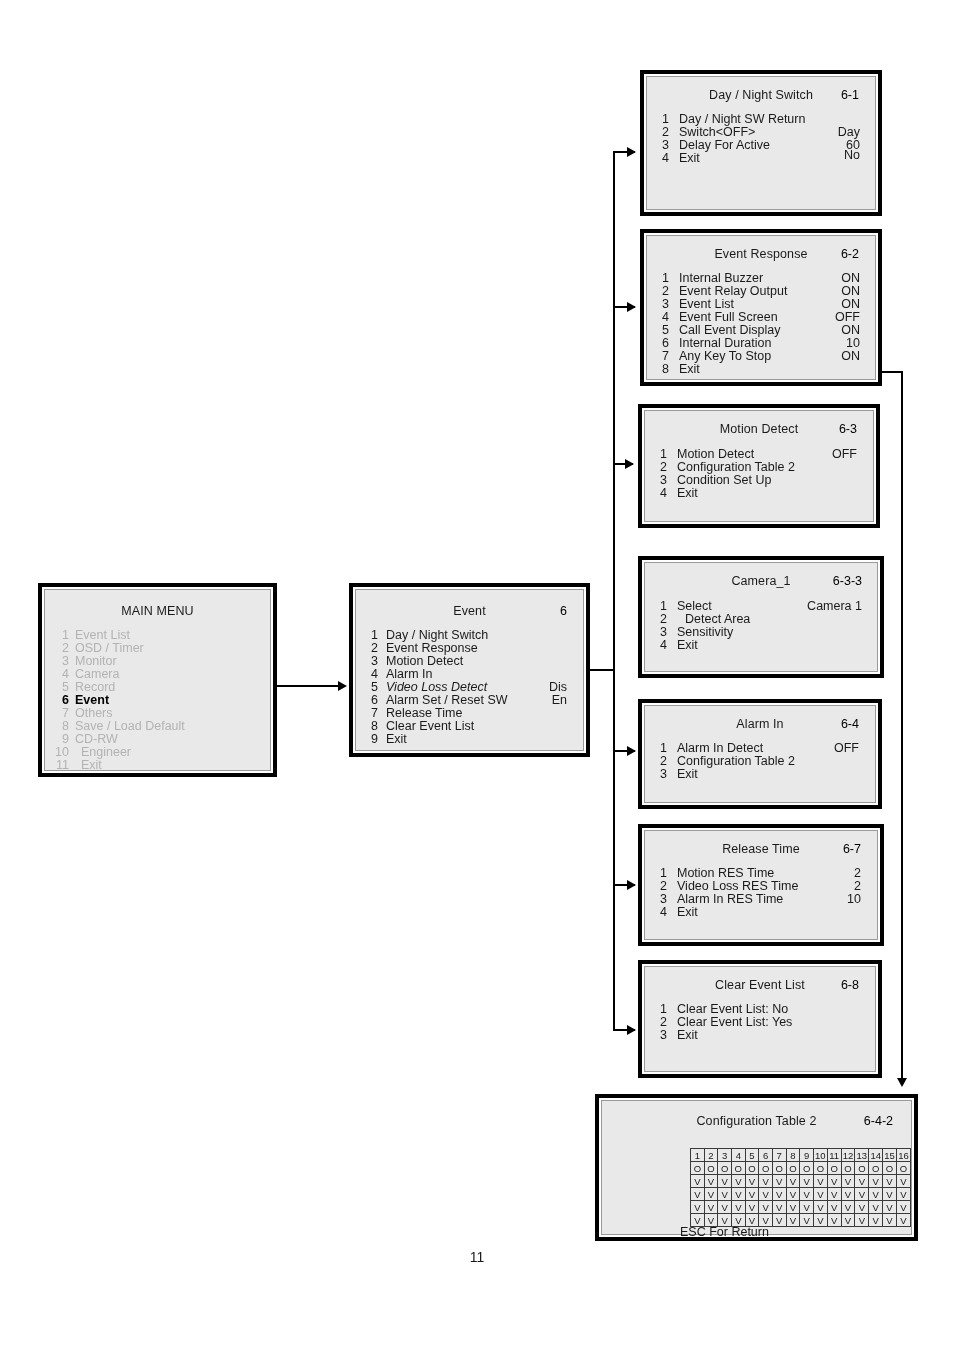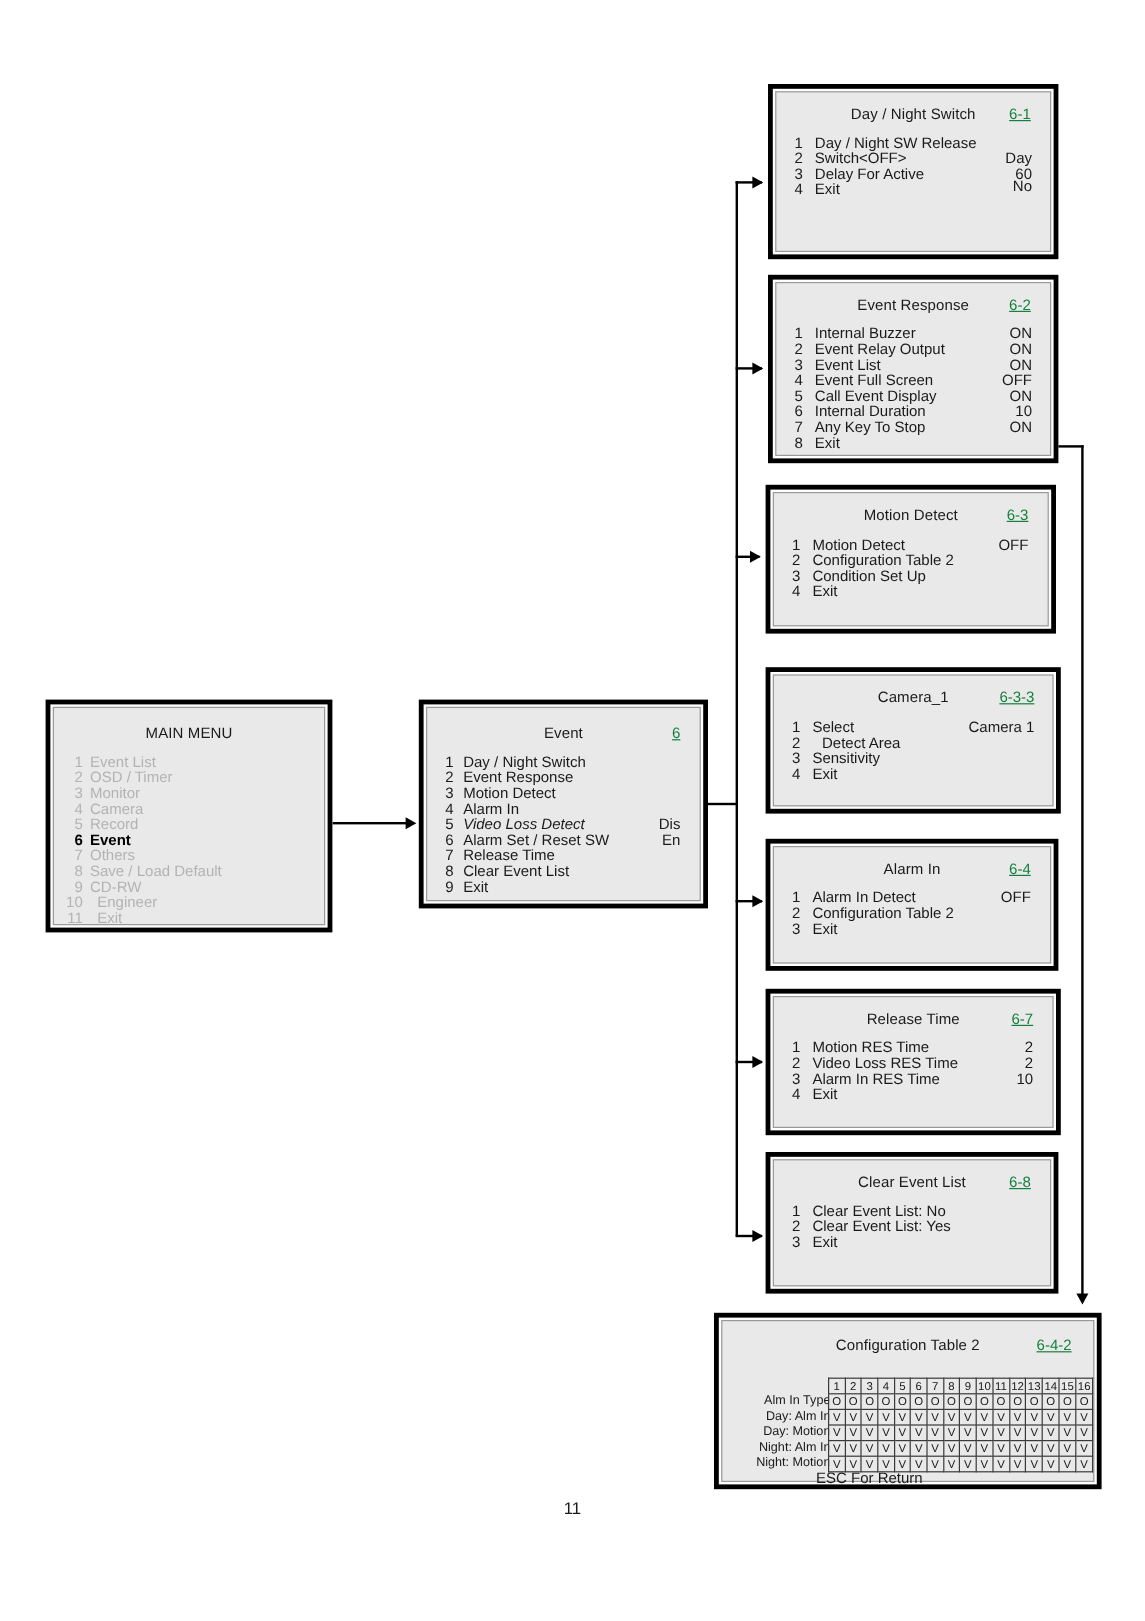--- a/index.html
+++ b/index.html
@@ -32,23 +32,22 @@
     position: absolute;
     left: 0; right: 0;
     text-align: center;
     font-size: 12.5px;
     color: #1a1a1a;
     letter-spacing: 0.1px;
   }
   .osd-code {
     position: absolute;
     font-size: 12.5px;
-    color: #15803d;
+    color: #000000;
     text-align: right;
-    text-decoration: underline;
   }
   .osd-rows {
     position: absolute;
     left: 0; right: 0;
     font-size: 12.5px;
     color: #1a1a1a;
   }
   .osd-row {
     position: relative;
     height: 13px;
@@ -252,21 +251,21 @@
     </div>
   </div>
 
   <div class="osd" style="left:640px; top:70px; width:242px; height:146px;">
     <div class="osd-inner">
       <div class="osd-title" style="top:11px;">Day / Night Switch</div>
       <div class="osd-code" style="top:11px; right:16px; width:46px;">6-1</div>
       <div class="osd-rows" style="top:36px;">
         <div class="osd-row">
           <span class="num" style="left:8px;">1</span>
-          <span class="lbl" style="left:32px;">Day / Night SW Release</span>
+          <span class="lbl" style="left:32px;">Day / Night SW Return</span>
           <span class="val" style="right:15px; width:60px;margin-top:36px;">No</span>
         </div>
         <div class="osd-row">
           <span class="num" style="left:8px;">2</span>
           <span class="lbl" style="left:32px;">Switch&lt;OFF&gt;</span>
           <span class="val" style="right:15px; width:60px;">Day</span>
         </div>
         <div class="osd-row">
           <span class="num" style="left:8px;">3</span>
           <span class="lbl" style="left:32px;">Delay For Active</span>
@@ -460,28 +459,20 @@
         </div>
       </div>
     </div>
   </div>
 
   <div class="osd" style="left:595px; top:1094px; width:323px; height:147px;">
     <div class="osd-inner">
       <div class="osd-title" style="top:13px;">Configuration Table 2</div>
       <div class="osd-code" style="top:13px; right:18px; width:50px;">6-4-2</div>
 
-      <div class="cfg-labels" style="left:10px; top:47px; width:80px;">
-        <div class="cfg-lab" style="height:13px;">&nbsp;</div>
-        <div class="cfg-lab">Alm In Type</div>
-        <div class="cfg-lab">Day: Alm In</div>
-        <div class="cfg-lab">Day: Motion</div>
-        <div class="cfg-lab">Night: Alm In</div>
-        <div class="cfg-lab">Night: Motion</div>
-      </div>
 
       <table class="cfg" style="left:88px; top:47px;">
         <tbody>
             <tr>
           <th>1</th>
           <th>2</th>
           <th>3</th>
           <th>4</th>
           <th>5</th>
           <th>6</th>

